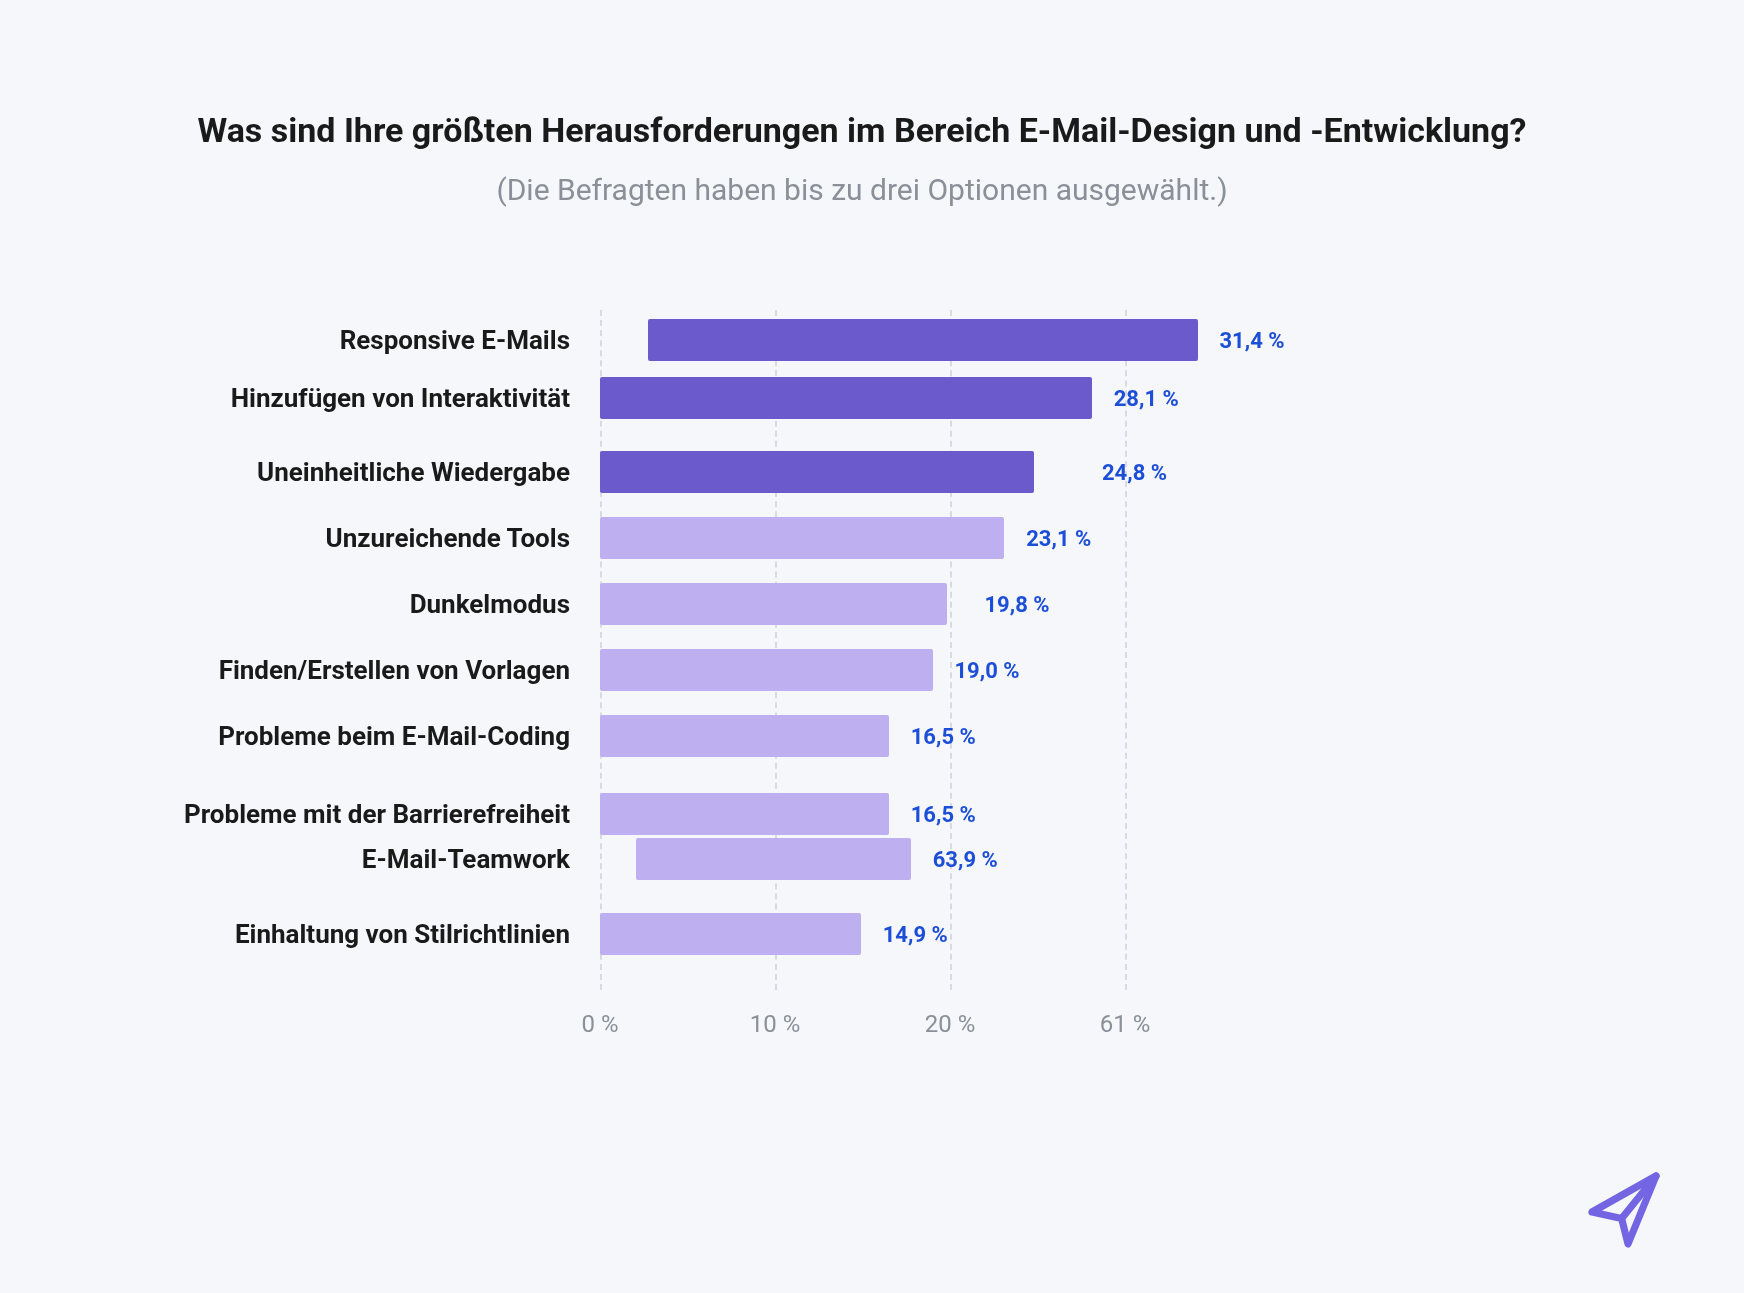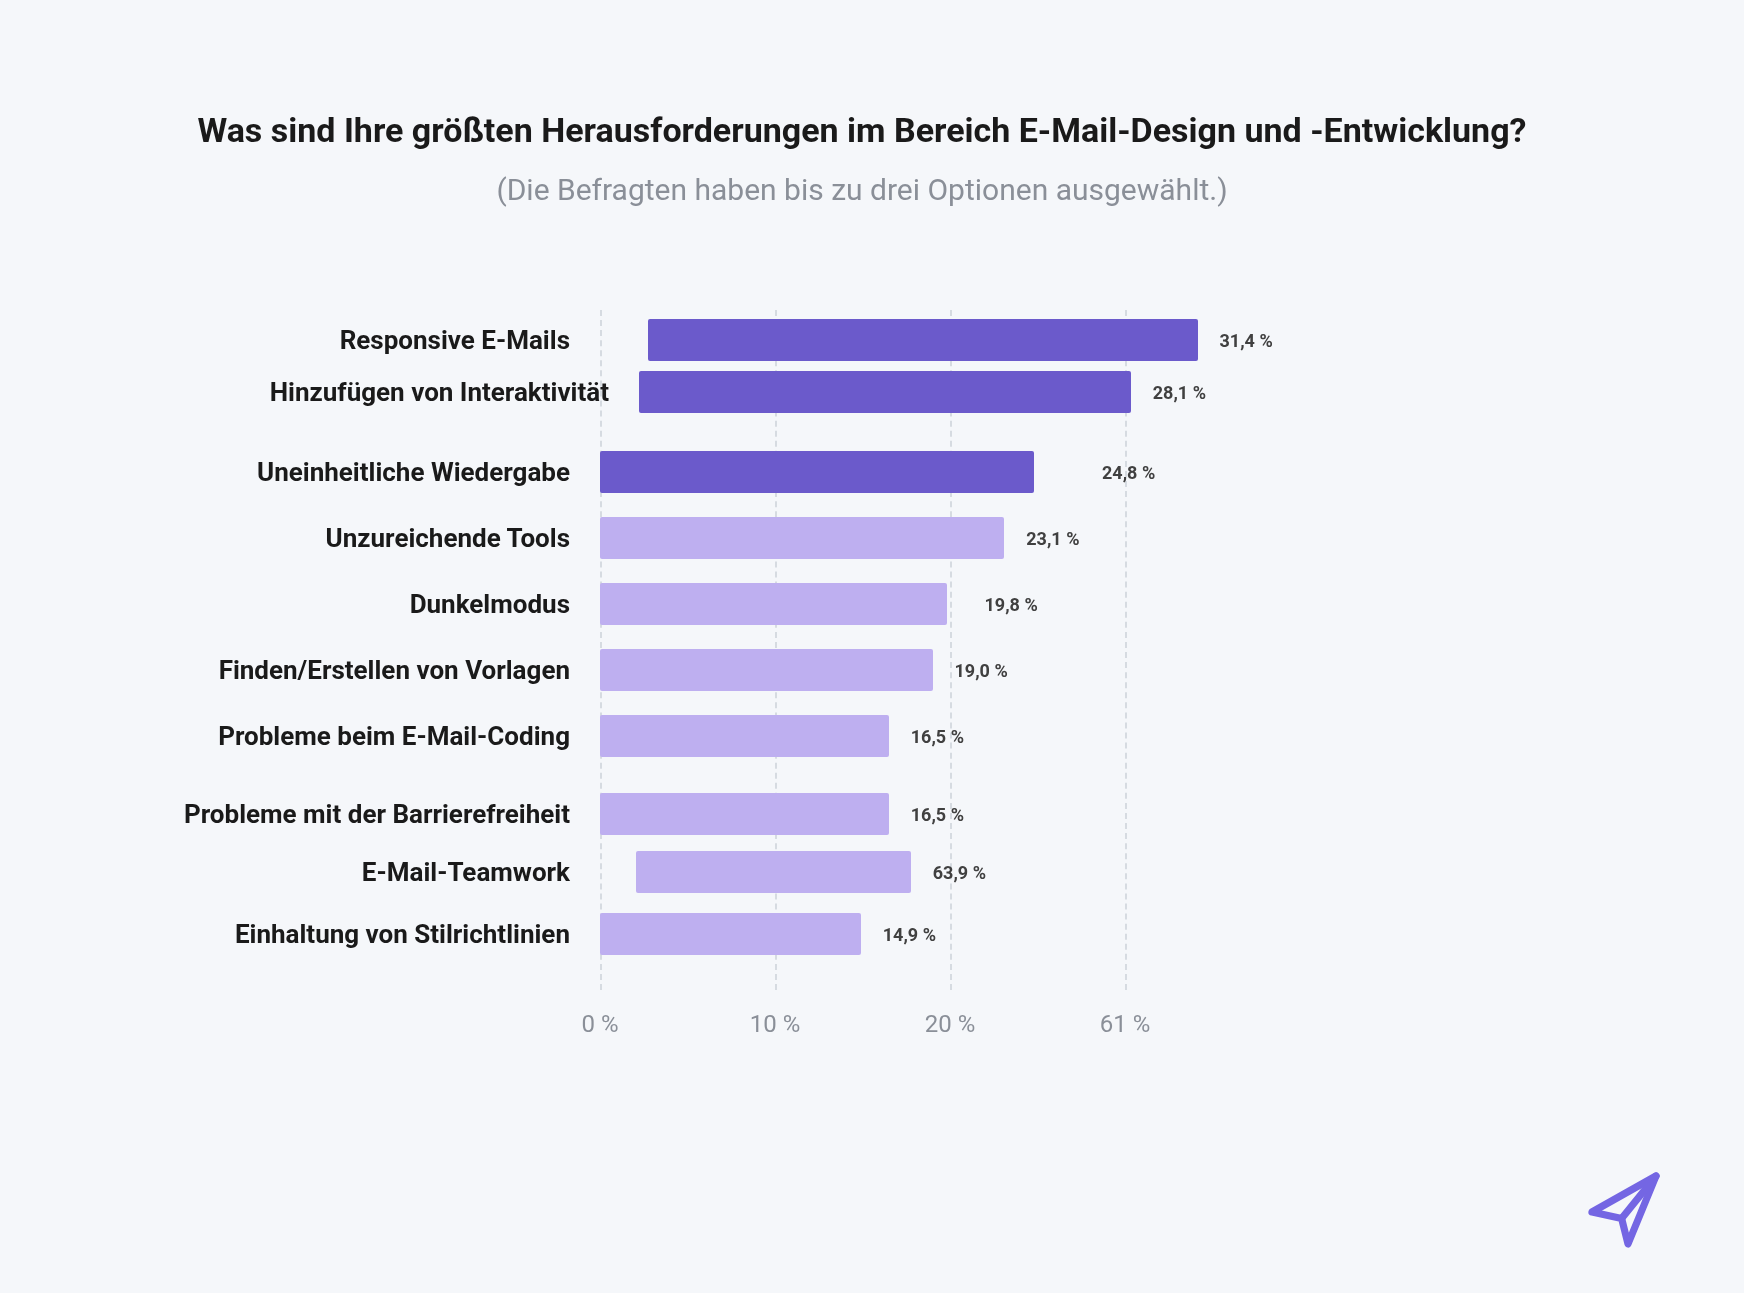--- a/index.html
+++ b/index.html
@@ -72,23 +72,23 @@
   }
   .bar {
     height: 42px;
     border-radius: 2px;
     display: inline-block;
   }
   .bar.dark  { background: #6b5acb; }
   .bar.light { background: #beaff0; }
   .val-label {
     margin-left: 22px;
-    font-size: 18px;
+    font-size: 22px;
     font-weight: 700;
-    color: #404040;
+    color: #1d4ed8;
     white-space: nowrap;
   }
   .x-ticks {
     position: absolute;
     left: 400px;
     top: 740px;
     width: 700px;
     height: 40px;
   }
   .x-tick {
@@ -118,21 +118,21 @@
     <div class="plot" id="plot">
         <div class="gridline" style="left: 0px;"></div>
         <div class="gridline" style="left: 175px;"></div>
         <div class="gridline" style="left: 350px;"></div>
         <div class="gridline" style="left: 525px;"></div>
         <div class="row" style="top: 0px; padding-left: 48px;">
           <div class="cat-label">Responsive E-Mails</div>
           <div class="bar dark" style="width: 549.5px;"></div>
           <div class="val-label">31,4 %</div>
         </div>
-        <div class="row" style="top: 52px; margin-left: 39px;">
+        <div class="row" style="top: 58px;">
           <div class="cat-label">Hinzufügen von Interaktivität</div>
           <div class="bar dark" style="width: 491.75px;"></div>
           <div class="val-label">28,1 %</div>
         </div>
         <div class="row" style="top: 132px; gap: 46px;">
           <div class="cat-label">Uneinheitliche Wiedergabe</div>
           <div class="bar dark" style="width: 434px;"></div>
           <div class="val-label">24,8 %</div>
         </div>
         <div class="row" style="top: 198px;">
@@ -153,21 +153,21 @@
         <div class="row" style="top: 396px;">
           <div class="cat-label">Probleme beim E-Mail-Coding</div>
           <div class="bar light" style="width: 288.75px;"></div>
           <div class="val-label">16,5 %</div>
         </div>
         <div class="row" style="top: 474px;">
           <div class="cat-label">Probleme mit der Barrierefreiheit</div>
           <div class="bar light" style="width: 288.75px;"></div>
           <div class="val-label">16,5 %</div>
         </div>
-        <div class="row" style="top: 532px; padding-left: 36px;">
+        <div class="row" style="top: 519px; padding-left: 36px;">
           <div class="cat-label">E-Mail-Teamwork</div>
           <div class="bar light" style="width: 274.75px;"></div>
           <div class="val-label">63,9 %</div>
         </div>
         <div class="row" style="top: 594px;">
           <div class="cat-label">Einhaltung von Stilrichtlinien</div>
           <div class="bar light" style="width: 260.75px;"></div>
           <div class="val-label">14,9 %</div>
         </div>
       </div>

